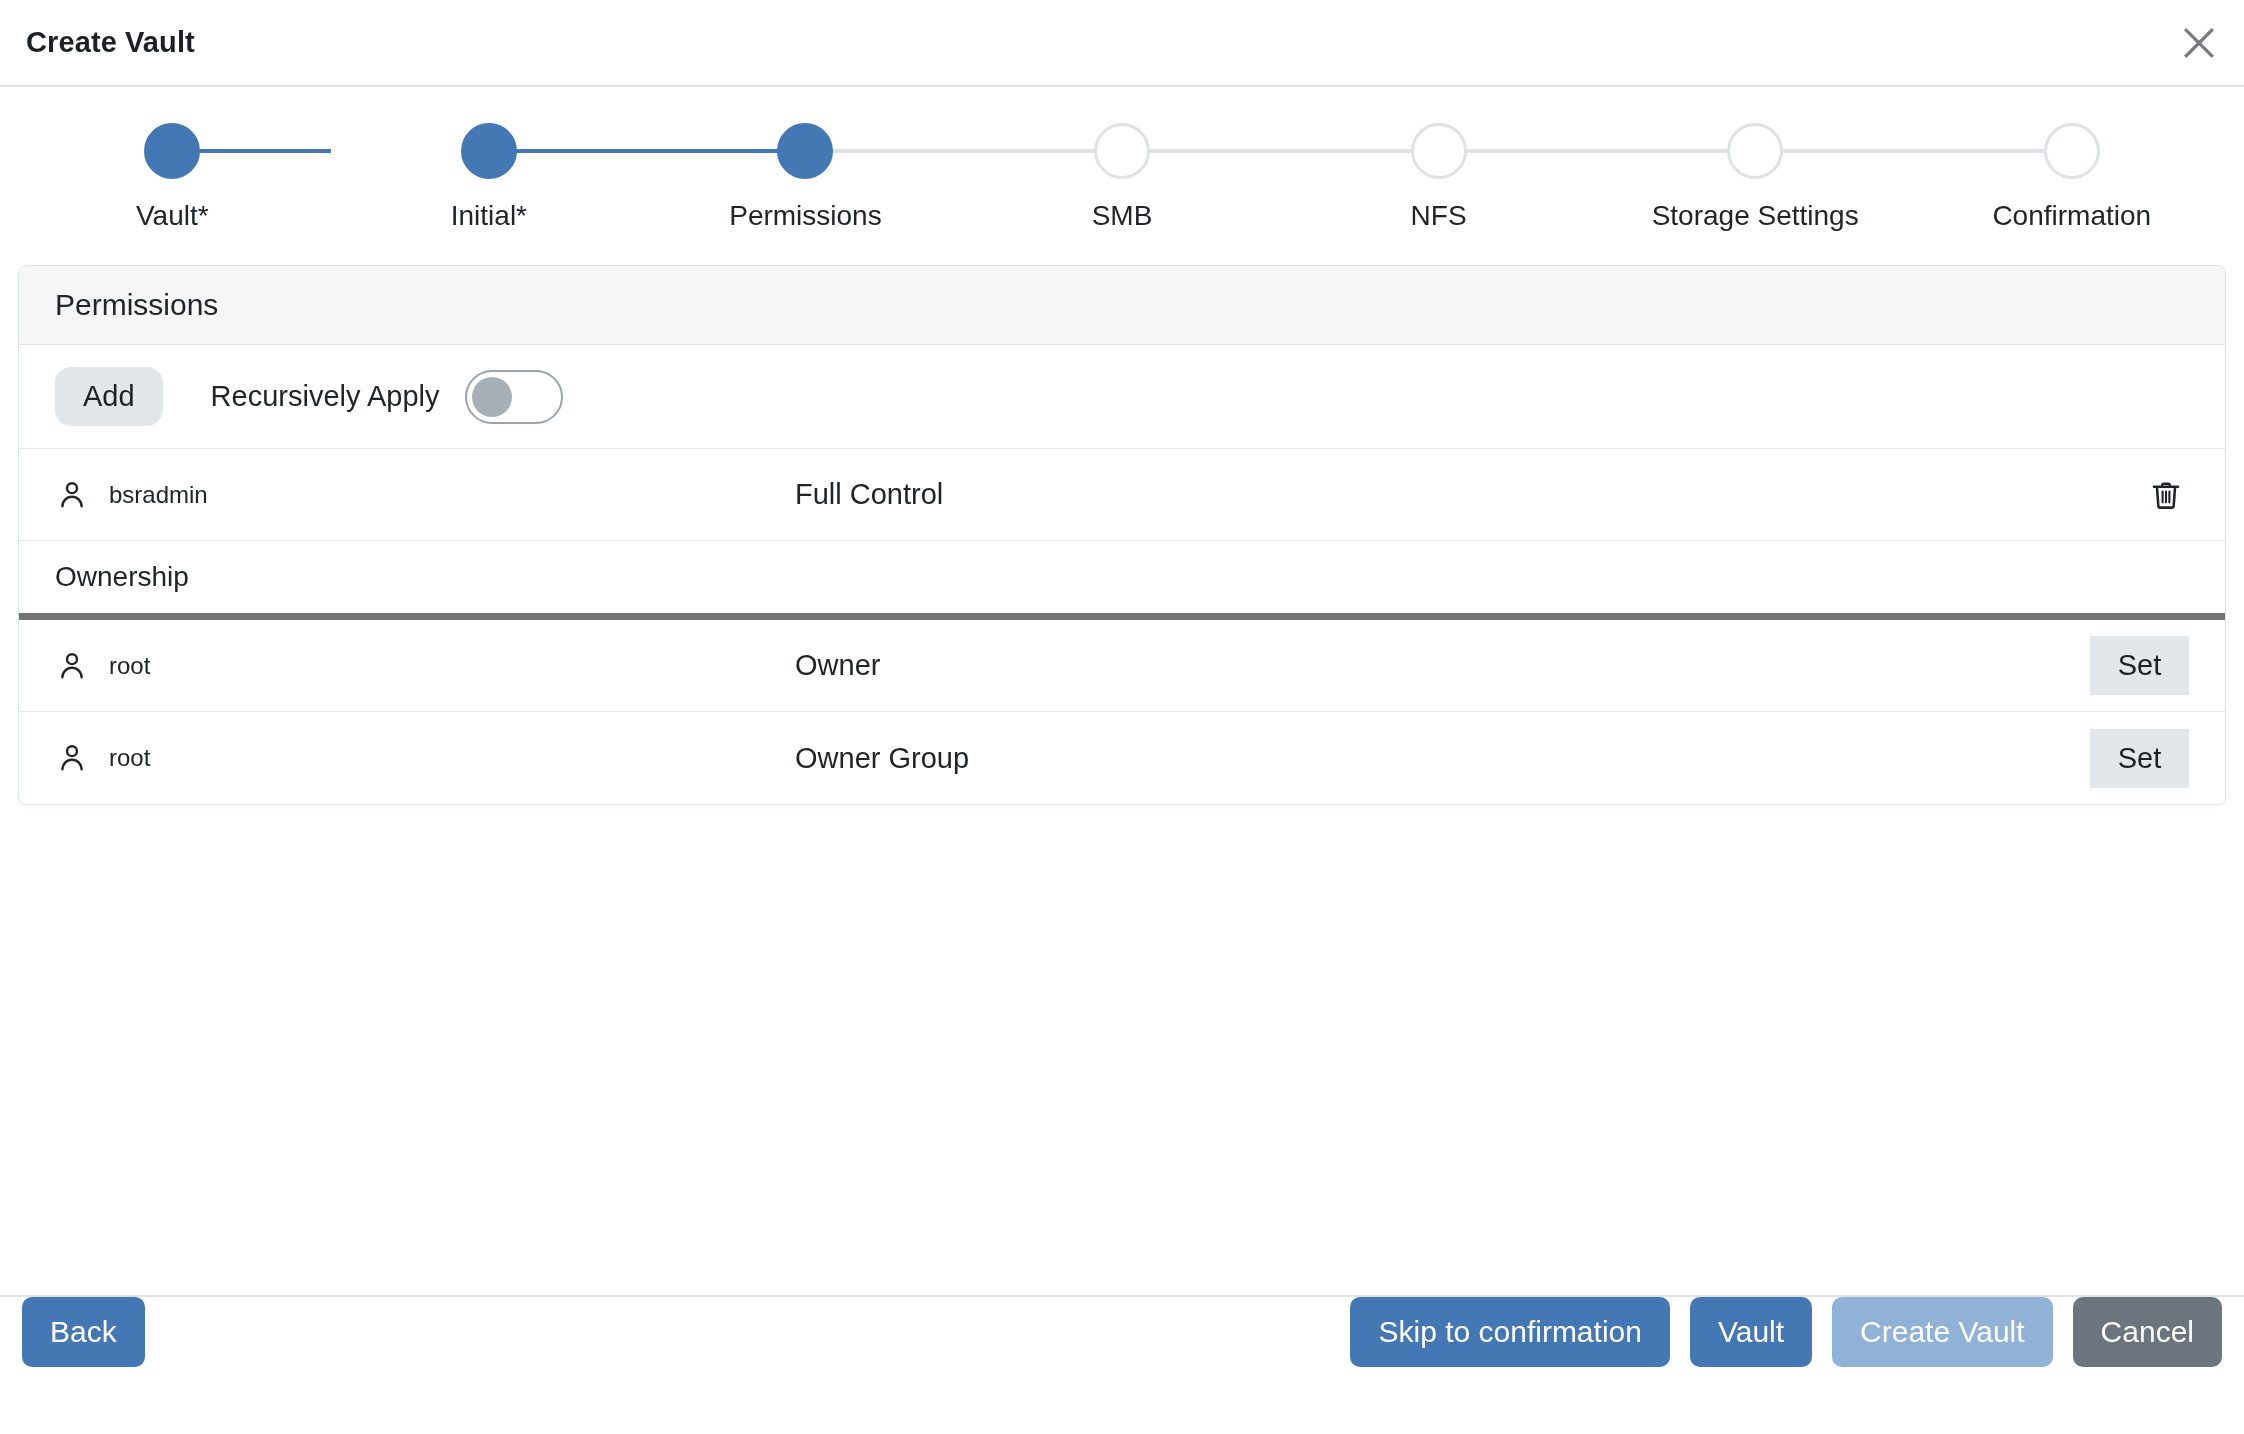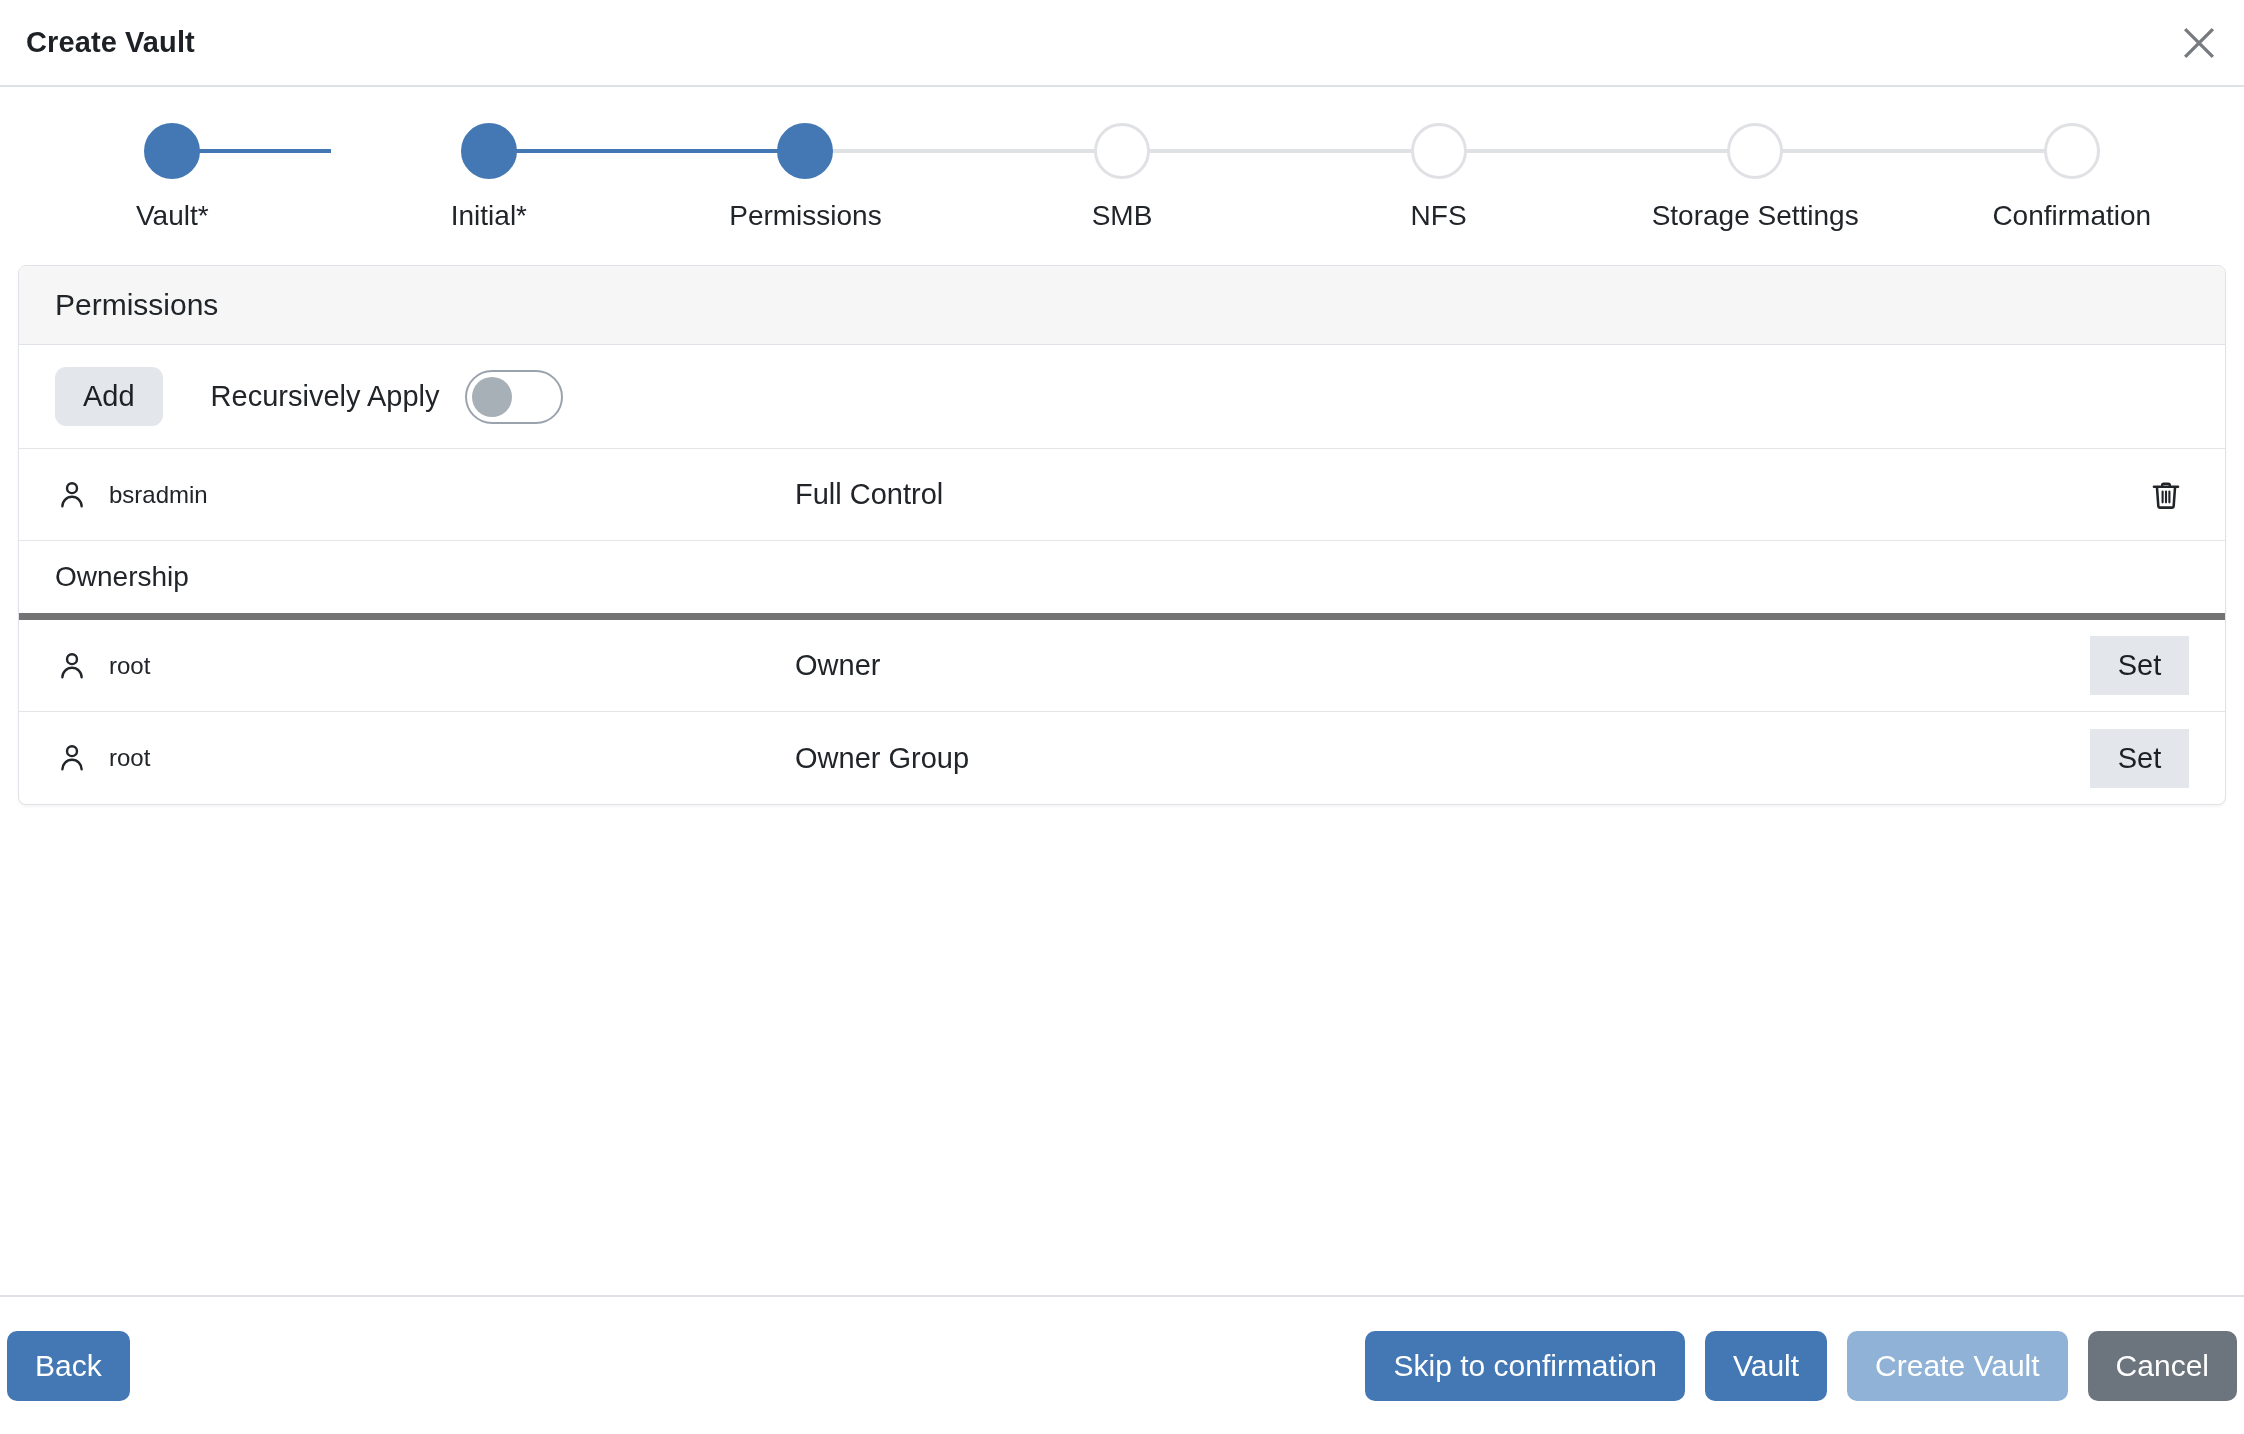--- a/index.html
+++ b/index.html
@@ -129,21 +129,21 @@
   .toolbar-row {
     display: flex;
     align-items: center;
     padding: 22px 36px;
     border-bottom: 1px solid #e3e5e8;
     gap: 0;
   }
   .btn-add {
     background: #e3e6ea;
     border: none;
-    border-radius: 11px;
+    border-radius: 16px;
     font-size: 29px;
     color: #1d2125;
     padding: 15px 28px;
     cursor: pointer;
     font-family: inherit;
     line-height: 1;
   }
   .recursive-label {
     margin-left: 48px;
     font-size: 29px;
@@ -226,22 +226,22 @@
     border-bottom: 7px solid #737373;
     background: #fff;
   }
 
   
   .footer {
     flex: 0 0 139px;
     height: 139px;
     border-top: 2px solid #dee2e6;
     display: flex;
-    align-items: center;
-    padding: 0 7px;
+    align-items: flex-start;
+    padding: 0 22px;
   }
   .footer .spacer { flex: 1 1 auto; }
   .fbtn {
     border: none;
     border-radius: 10px;
     font-size: 30px;
     font-family: inherit;
     color: #ffffff;
     padding: 20px 28px;
     cursor: pointer;

